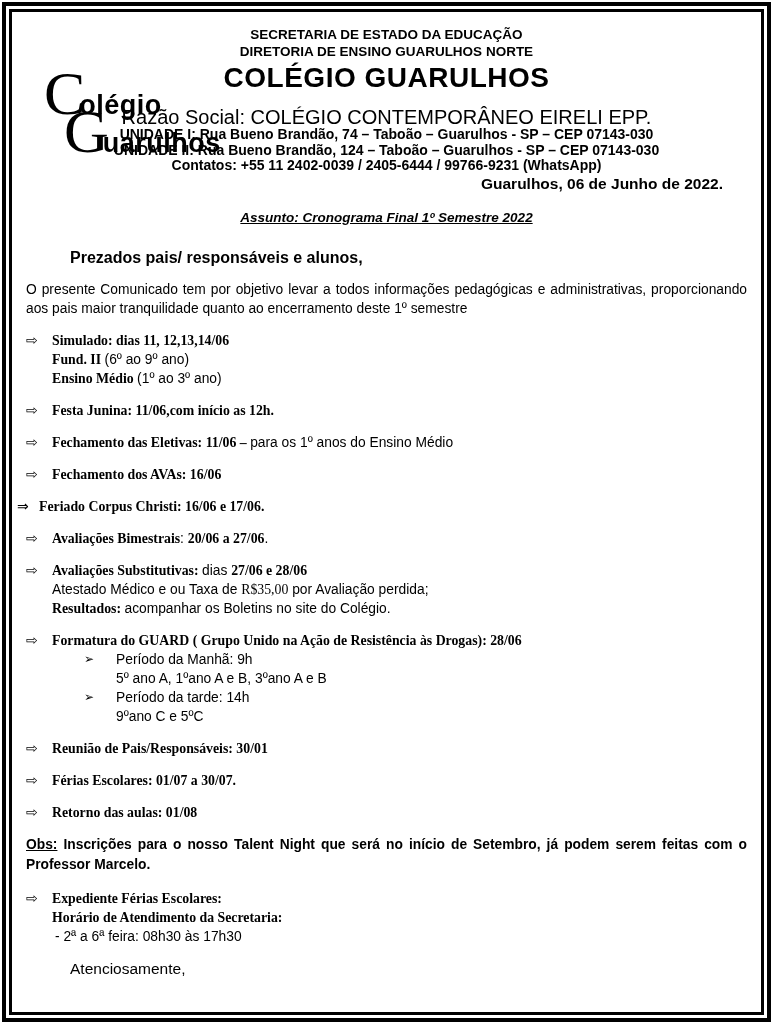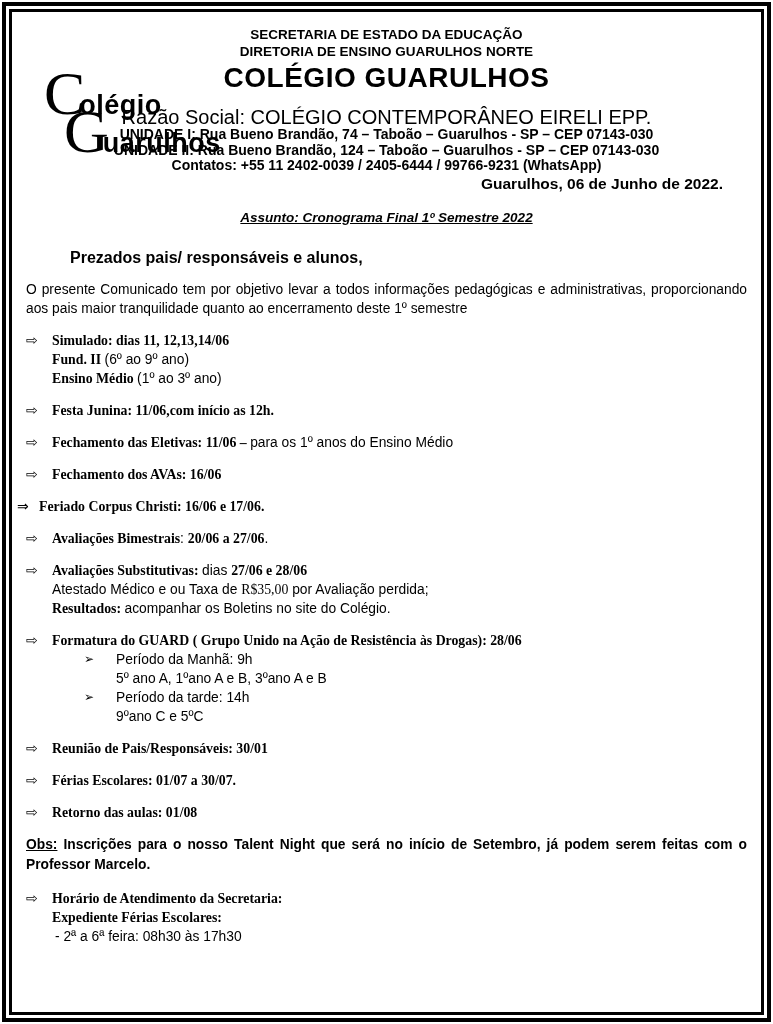--- a/index.html
+++ b/index.html
@@ -172,24 +172,25 @@
             </div>
     </div>
 
     <div class="obs">
       <span class="u">Obs:</span><span> Inscrições para o nosso Talent Night  que será no  início de Setembro, já podem serem feitas com o Professor Marcelo.</span>
     </div>
 
     <div class="li">
       <span class="arw">⇨</span>
       <div class="lt">
+        <div class="ln"><span class="b">Expediente Férias Escolares:</span></div>
         <div class="ln"><span class="b">Horário de Atendimento da Secretaria:</span></div>
-        <div class="ln"><span class="b">Expediente Férias Escolares:</span></div>
         <div class="ln" style="padding-left:3px;"><span>- 2ª a 6ª feira: 08h30 às 17h30</span></div>
       </div>
     </div>
 
   </div>
 
+  <div class="closing">Atenciosamente,</div>
 
 </div>
 </div>
 </div>
 
 </body></html>

